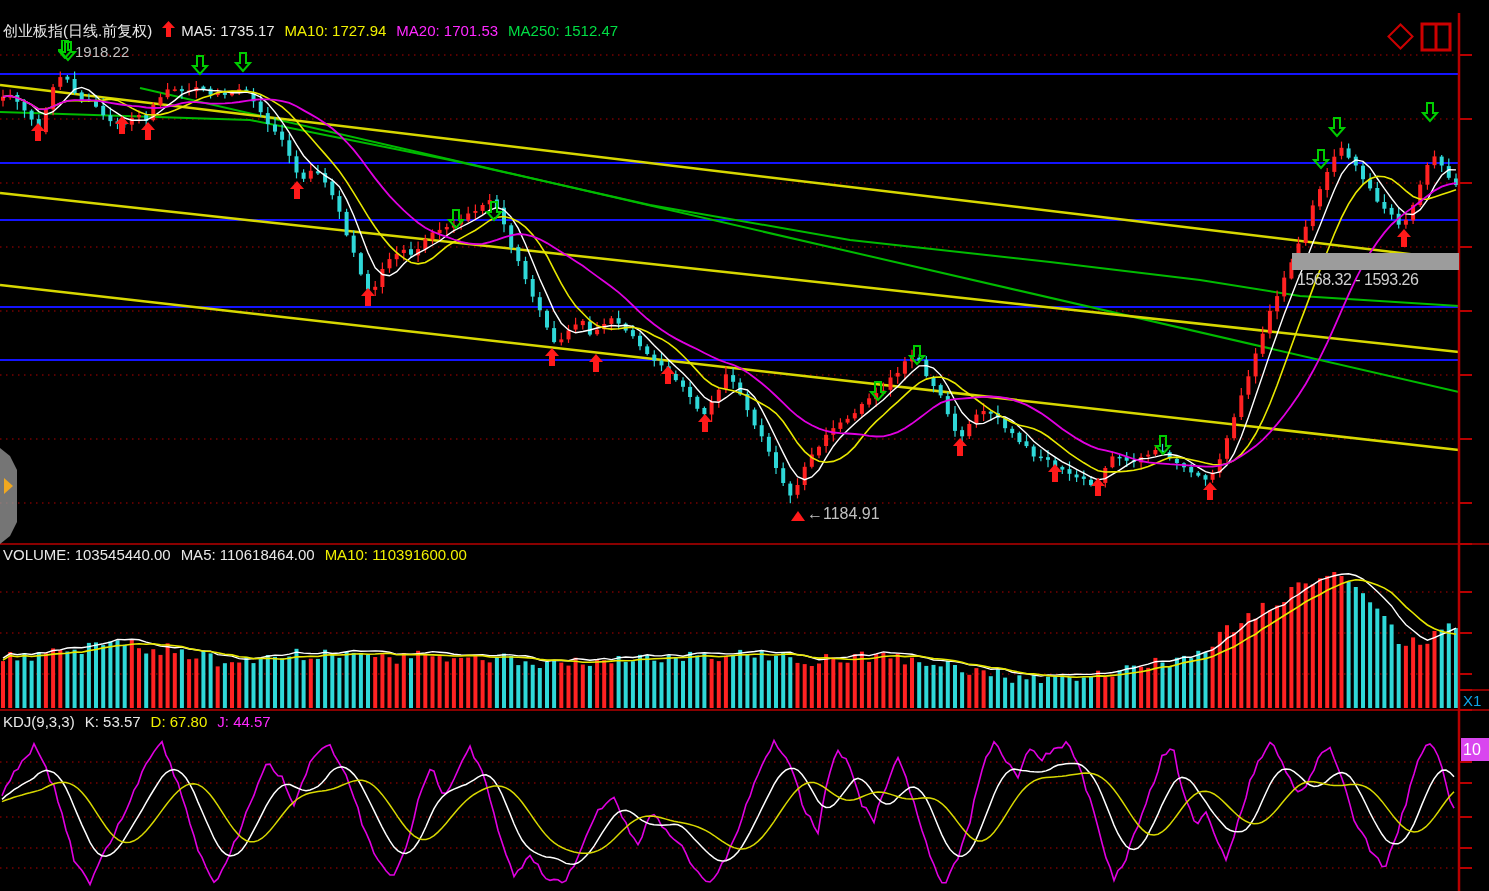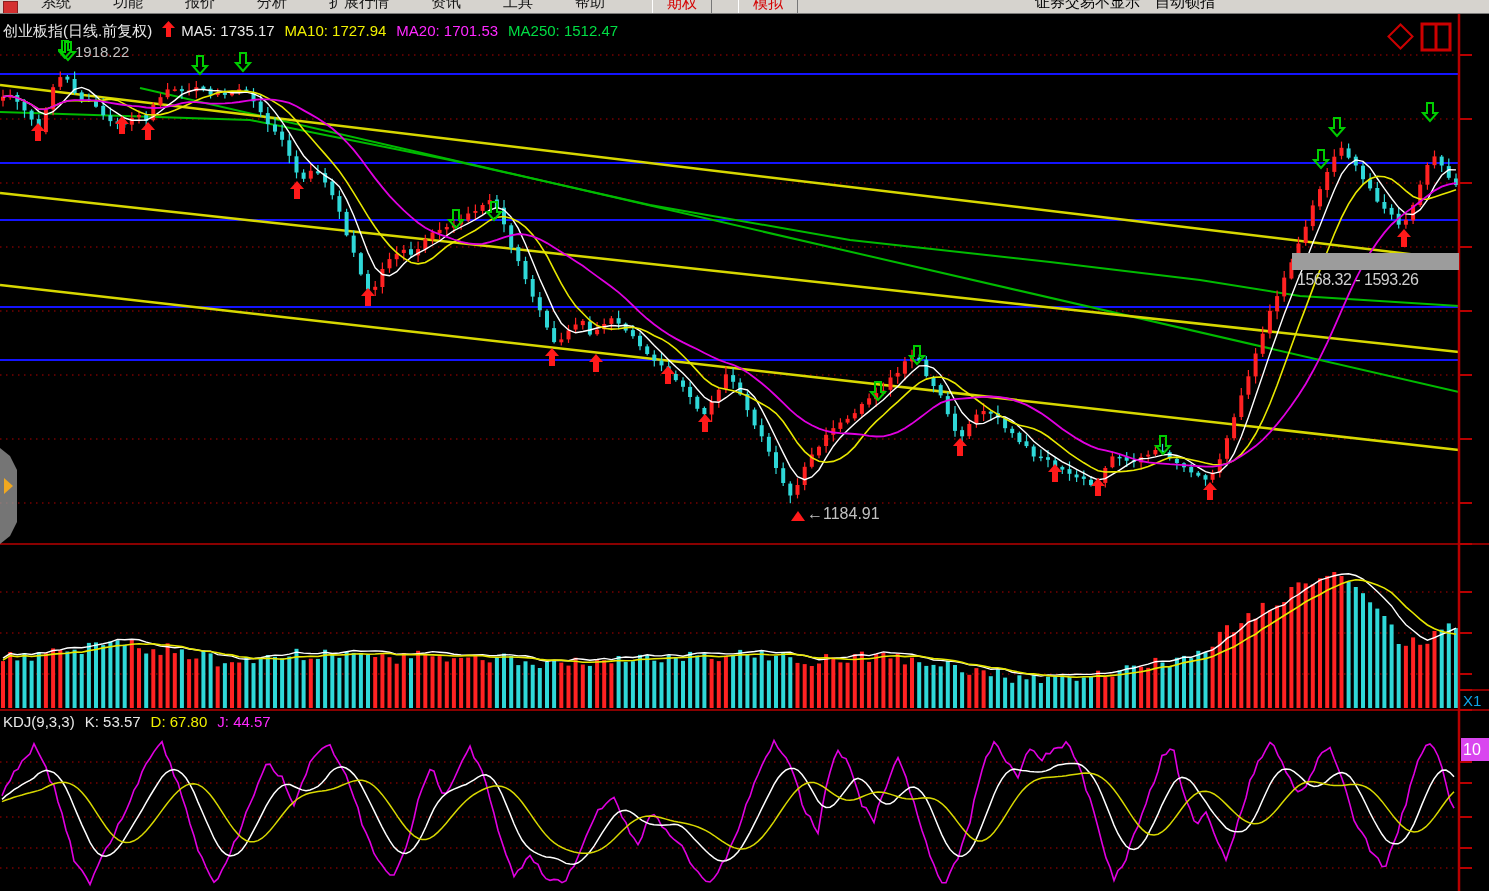--- a/index.html
+++ b/index.html
@@ -33,36 +33,20 @@
   .lowmark{position:absolute;left:791px;top:505px;z-index:6;display:flex;align-items:flex-start;}
   .lowtri{width:0;height:0;border-left:7px solid transparent;border-right:7px solid transparent;
           border-bottom:10px solid #ff1a1a;margin-top:6px;margin-right:2px;}
   .handle{position:absolute;left:0;top:448px;z-index:6;}
 </style>
 </head>
 <body>
 
 <div class="screen">
 
-  <div class="menubar">
-    <div class="appicon"></div>
-    <div class="mrow">
-      <span class="mitem">系统</span>
-      <span class="mitem">功能</span>
-      <span class="mitem">报价</span>
-      <span class="mitem">分析</span>
-      <span class="mitem">扩展行情</span>
-      <span class="mitem">资讯</span>
-      <span class="mitem">工具</span>
-      <span class="mitem">帮助</span>
-      <span class="mbtn">期权</span>
-      <span class="mbtn">模拟</span>
-    </div>
-    <div class="mb-right">证券交易不显示　自动锁指</div>
-  </div>
 
   <svg id="chart-svg" width="1489" height="891" viewBox="0 0 1489 891">
       <defs>
         <clipPath id="cpM">
           <rect x="0" y="18" width="1459" height="526"></rect>
         </clipPath>
 <clipPath id="cpV">
           <rect x="0" y="546" width="1459" height="163"></rect>
         </clipPath>
 <clipPath id="cpK">
@@ -807,20 +791,25 @@
   </div>
 
   <div class="lowmark">
     <span class="lowtri"></span>
     <span class="c-gray" style="font-size:16px;">←1184.91</span>
   </div>
 
   <div class="gapband"></div>
   <div class="gaptext">1568.32 - 1593.26</div>
 
+  <div class="ovl trow" style="left:3px;top:546px;">
+    <span class="c-white">VOLUME: 103545440.00</span>
+    <span class="c-white">MA5: 110618464.00</span>
+    <span class="c-yellow">MA10: 110391600.00</span>
+  </div>
 
   <div class="ovl trow" style="left:3px;top:713px;">
     <span class="c-white">KDJ(9,3,3)</span>
     <span class="c-white">K: 53.57</span>
     <span class="c-yellow">D: 67.80</span>
     <span class="c-mag">J: 44.57</span>
   </div>
 
   <div class="xlab">X1</div>
   <div class="kscale">10</div>

